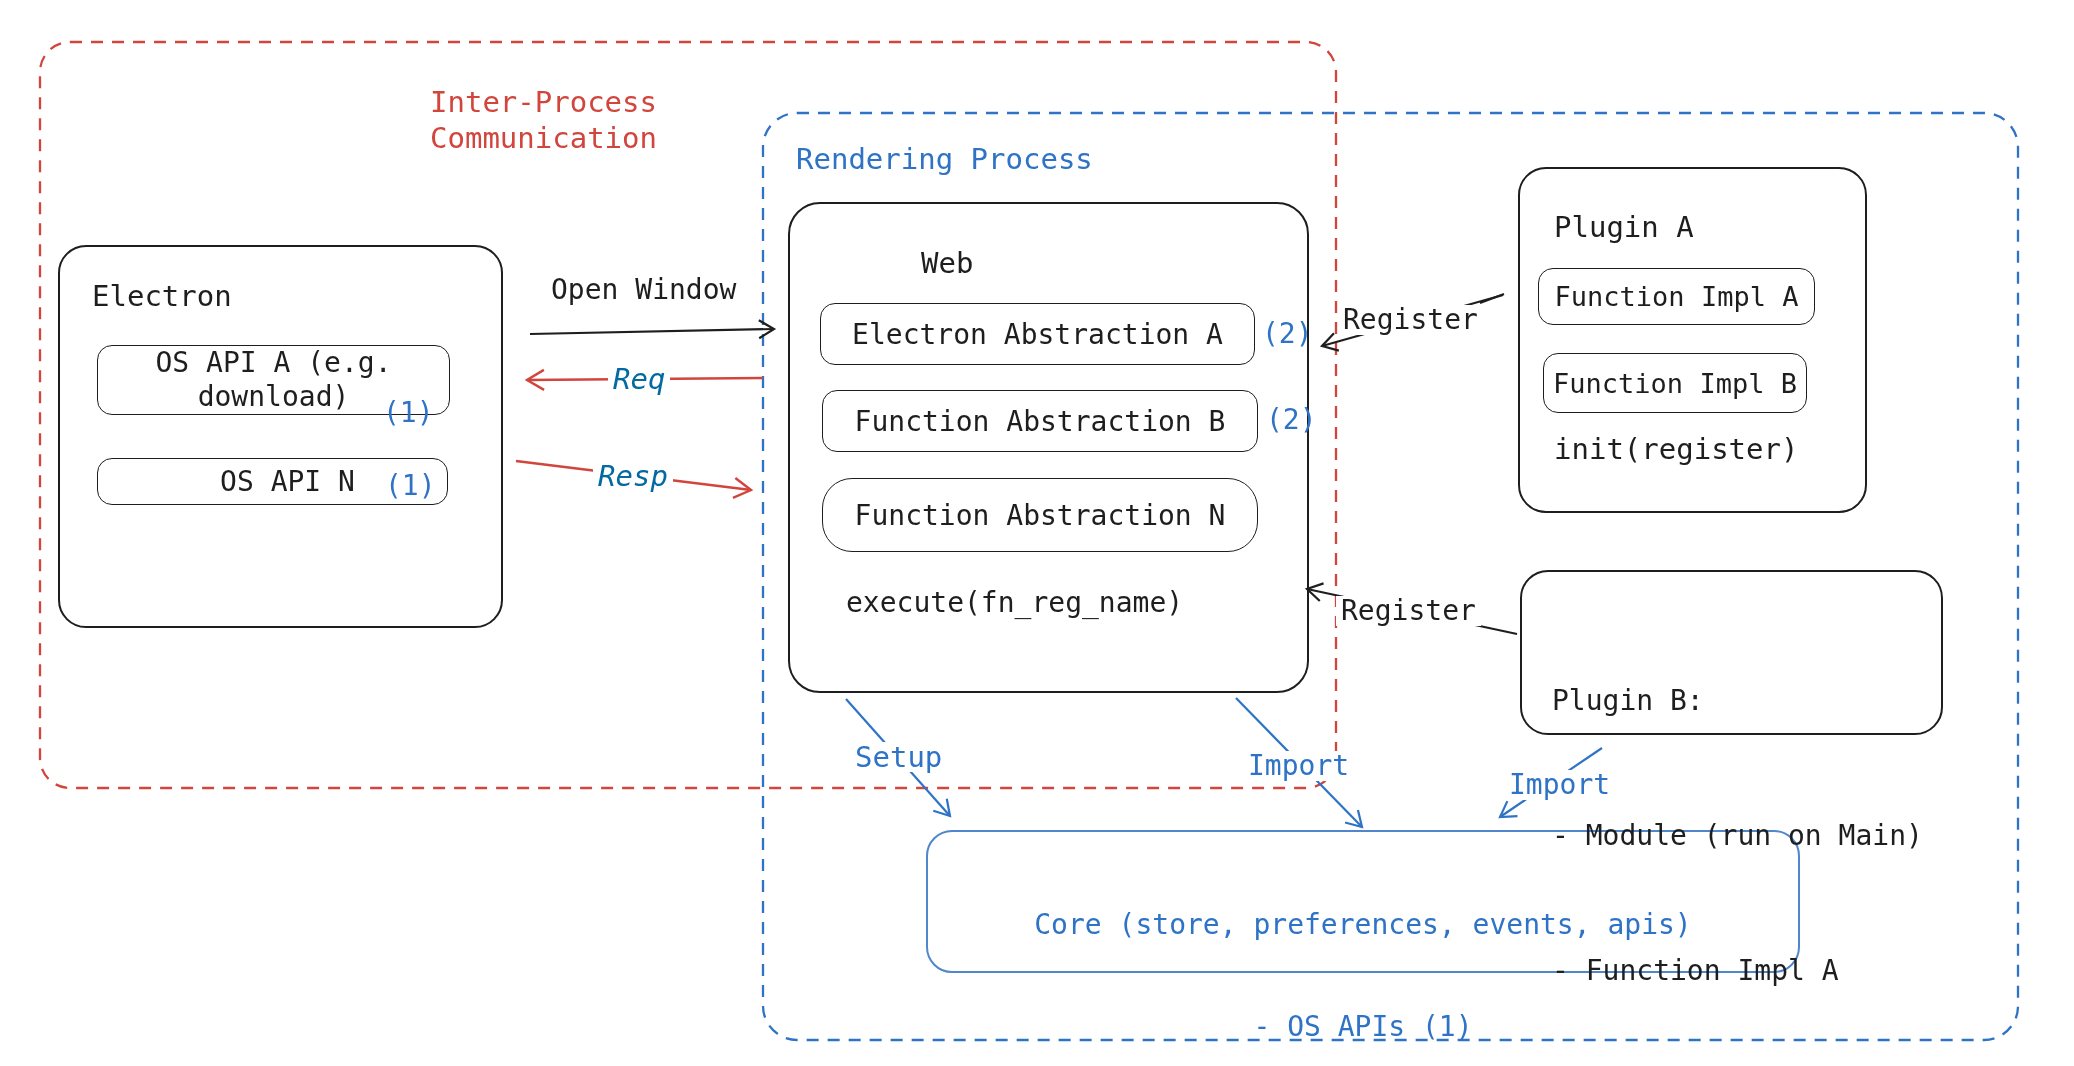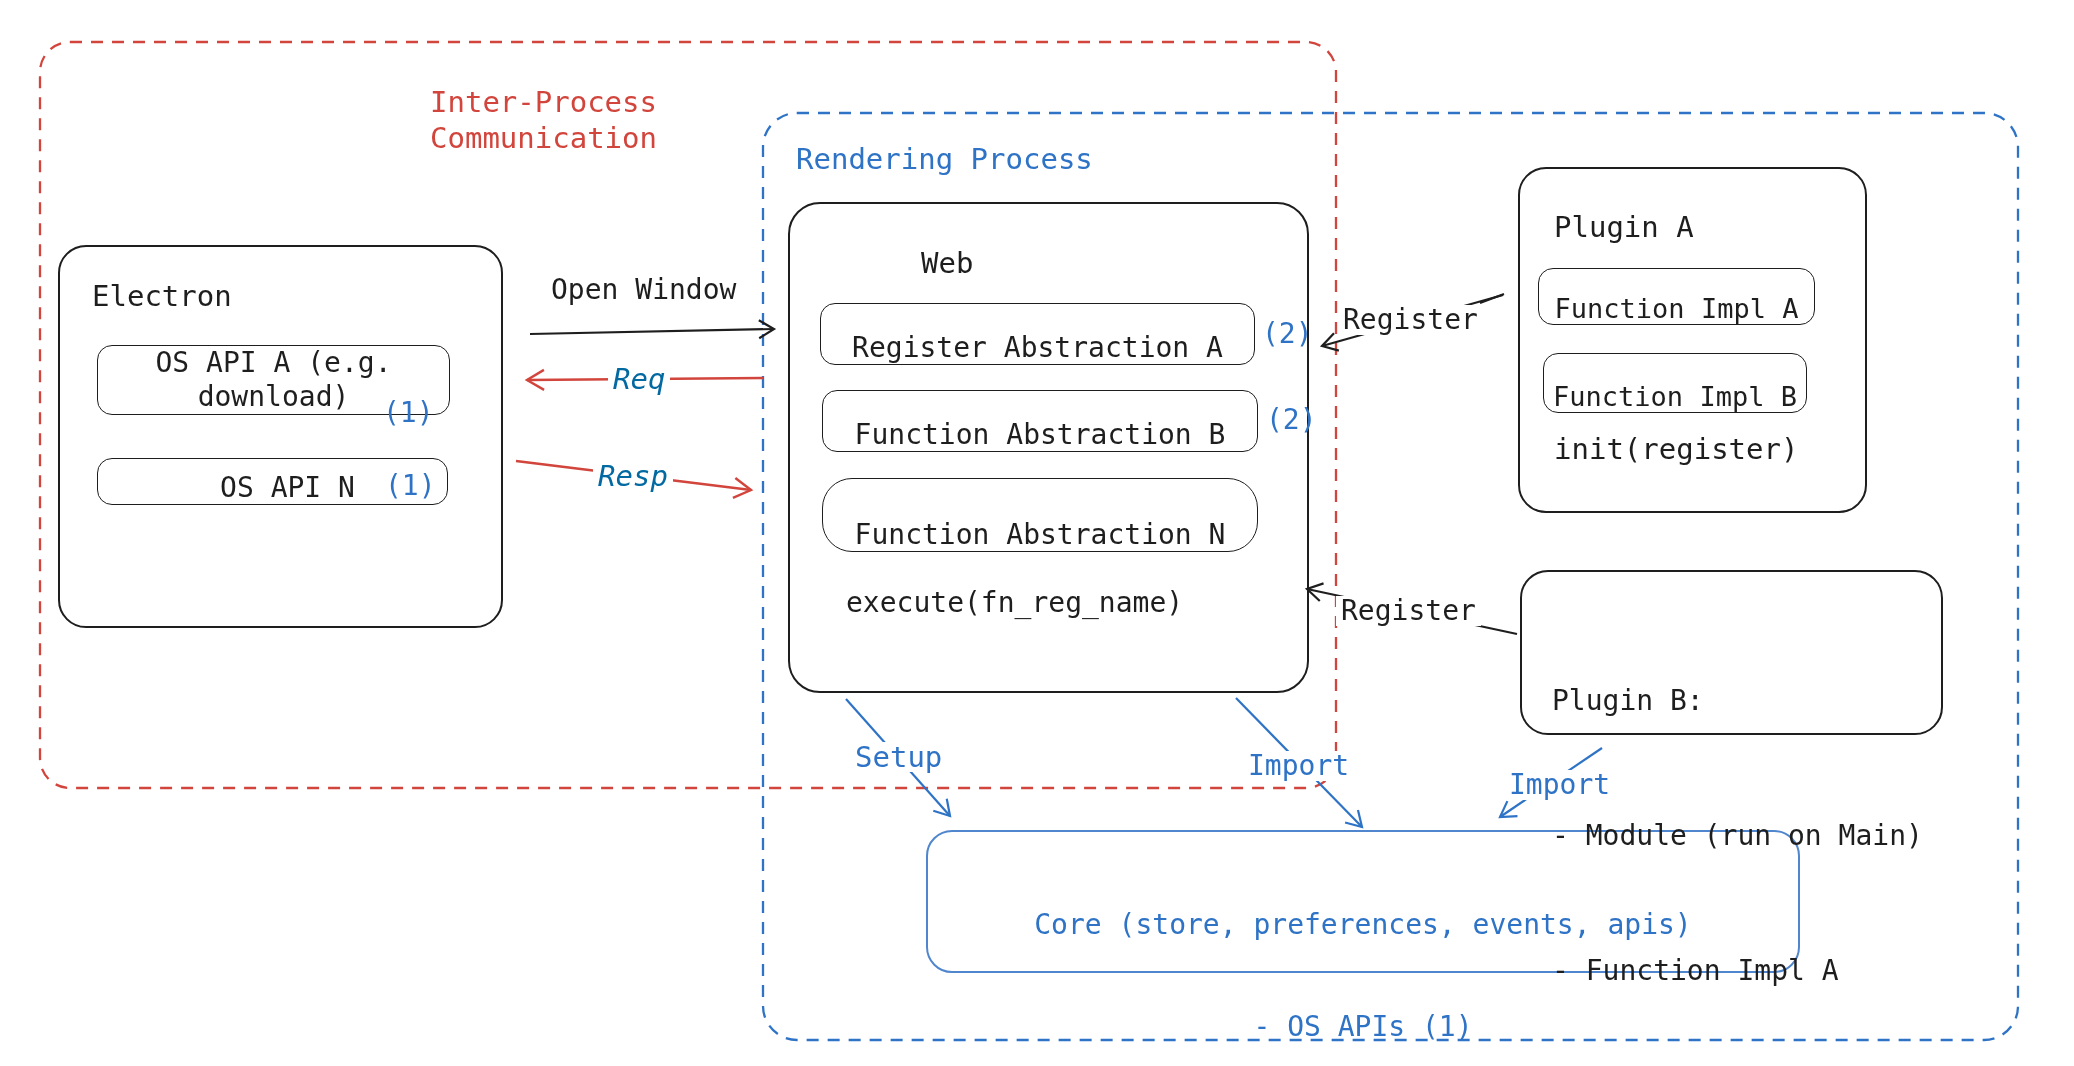--- a/index.html
+++ b/index.html
@@ -3,21 +3,21 @@
 <meta charset="utf-8">
 <style>
   html,body{margin:0;padding:0;background:#ffffff;}
   .canvas{
     position:relative;width:2074px;height:1066px;background:#ffffff;overflow:hidden;
     font-family:"DejaVu Sans Mono","Liberation Mono",monospace;color:#1e1e1e;
   }
   svg.layer{position:absolute;left:0;top:0;z-index:3;pointer-events:none;}
   .box{position:absolute;border:2.2px solid #1e1e1e;border-radius:28px;background:transparent;z-index:2;box-sizing:border-box;}
   .subbox{position:absolute;border:1.9px solid #1e1e1e;border-radius:15px;background:transparent;z-index:2;box-sizing:border-box;
-          display:flex;align-items:flex-end;justify-content:center;font-size:28px;}
+          display:flex;align-items:center;justify-content:center;font-size:28px;}
   .boxtitle{position:absolute;z-index:4;font-size:29px;line-height:30px;white-space:pre;}
   .label{position:absolute;z-index:4;font-size:28px;line-height:30px;white-space:pre;}
   .onLine{background:#ffffff;padding:0 5px;}
   .red{color:#0369a1;font-style:italic;}
   .blue{color:#2e73c5;}
   .ipc-label{position:absolute;z-index:4;font-size:29px;line-height:36px;white-space:pre-line;color:#d2453c;text-align:center;}
   .rp-label{position:absolute;z-index:4;font-size:29px;color:#2e73c5;white-space:pre;}
   .badge{position:absolute;z-index:4;font-size:28px;color:#2e73c5;white-space:pre;}
   .two-line{display:flex;flex-direction:column;align-items:center;justify-content:center;line-height:34px;}
   .core-box{position:absolute;border:2px solid #4f86cd;border-radius:26px;z-index:2;box-sizing:border-box;
@@ -71,21 +71,21 @@
 
   <div class="subbox" style="left:97px;top:458px;width:351px;height:47px;padding-left:30px;">
     <span>OS API N</span>
   </div>
   <div class="badge" style="left:385px;top:469px;">(1)</div>
 
   <div class="box" style="left:788px;top:202px;width:521px;height:491px;border-radius:32px;"></div>
   <div class="boxtitle" style="left:921px;top:248px;">Web</div>
 
   <div class="subbox" style="left:820px;top:303px;width:435px;height:62px;">
-    <span>Register Abstraction A</span>
+    <span>Electron Abstraction A</span>
   </div>
   <div class="badge" style="left:1262px;top:317px;">(2)</div>
 
   <div class="subbox" style="left:822px;top:390px;width:436px;height:62px;">
     <span>Function Abstraction B</span>
   </div>
   <div class="badge" style="left:1266px;top:403px;">(2)</div>
 
   <div class="subbox" style="left:822px;top:478px;width:436px;height:74px;border-radius:30px;">
     <span>Function Abstraction N</span>

